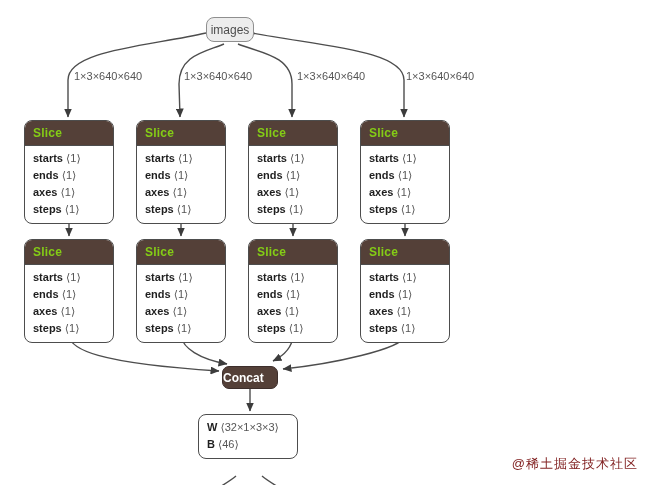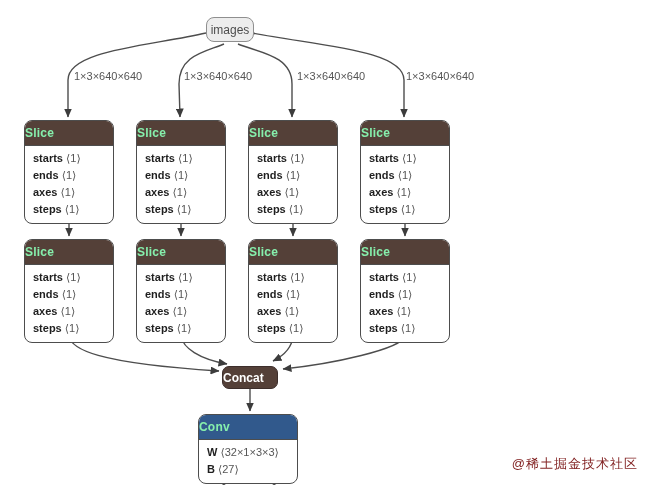--- a/index.html
+++ b/index.html
@@ -9,22 +9,22 @@
   }
   #edges{position:absolute;left:0;top:0;z-index:1;}
   .node{position:absolute;z-index:2;box-sizing:border-box;}
 
   
   .op-node{
     width:90px;border:1.5px solid #4d4d4d;border-radius:8px;
     background:#fff;overflow:hidden;
   }
   .op-header{
-    height:24px;line-height:24px;
-    color:#86efac;font-size:12px;font-weight:bold;
+    height:24px;line-height:24px;padding-left:8px;
+    color:#84cc16;font-size:12px;font-weight:bold;
     border-bottom:1px solid #4d4d4d;letter-spacing:.2px;
   }
   .slice-header{background:var(--slice-header,#544038);}
   .conv-header{background:var(--conv-header,#31598c);}
   .op-body{padding:4px 8px 5px 8px;}
   .attr-row{font-size:11px;line-height:17px;white-space:nowrap;}
   .attr-name{font-weight:bold;color:#1f1f1f;}
   .attr-val{color:#555;margin-left:3px;}
 
   
@@ -166,21 +166,20 @@
       <div class="attr-row"><span class="attr-name">axes</span><span class="attr-val">⟨1⟩</span></div>
       <div class="attr-row"><span class="attr-name">steps</span><span class="attr-val">⟨1⟩</span></div>
     </div>
   </div>
 
   <div class="node pill-node" style="left:222px;top:366px;width:56px;height:23px;line-height:23px;">
     <span>Concat</span>
   </div>
 
   <div class="node op-node" style="left:198px;top:414px;width:100px;">
-    <div class="op-header conv-header">Conv</div>
     <div class="op-body">
       <div class="attr-row"><span class="attr-name">W</span><span class="attr-val">⟨32×1×3×3⟩</span></div>
-      <div class="attr-row"><span class="attr-name">B</span><span class="attr-val">⟨27⟩</span></div>
+      <div class="attr-row"><span class="attr-name">B</span><span class="attr-val">⟨46⟩</span></div>
     </div>
   </div>
 
   <div class="watermark">@稀土掘金技术社区</div>
 </div>
 
 </body></html>

